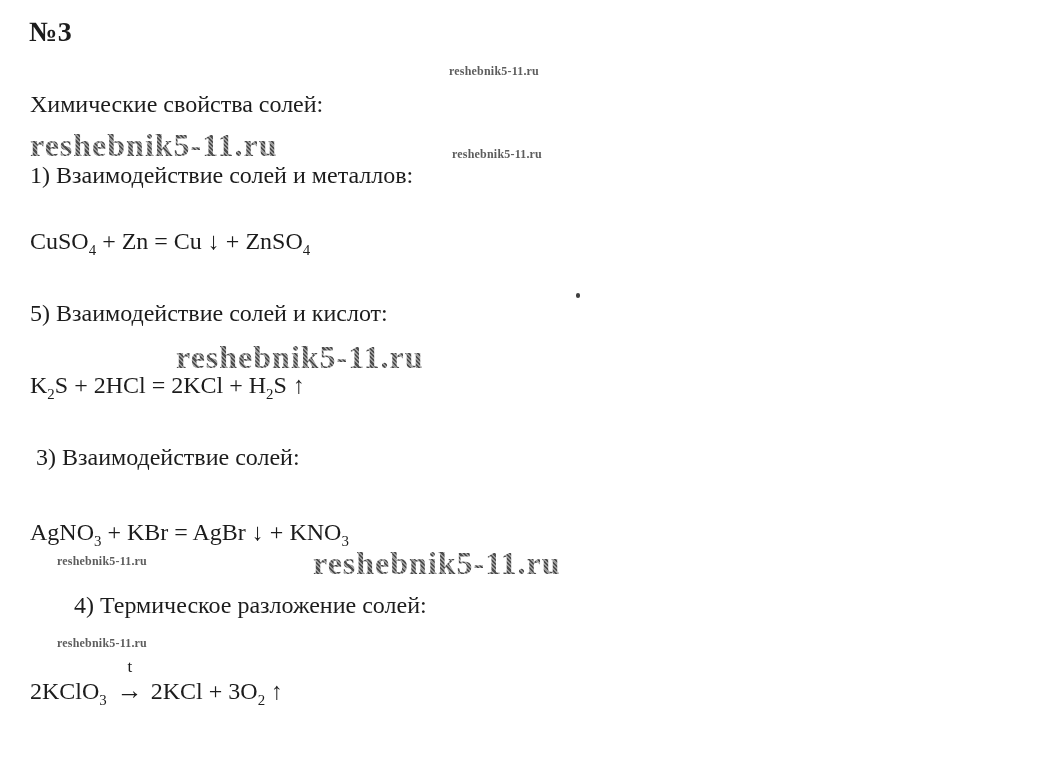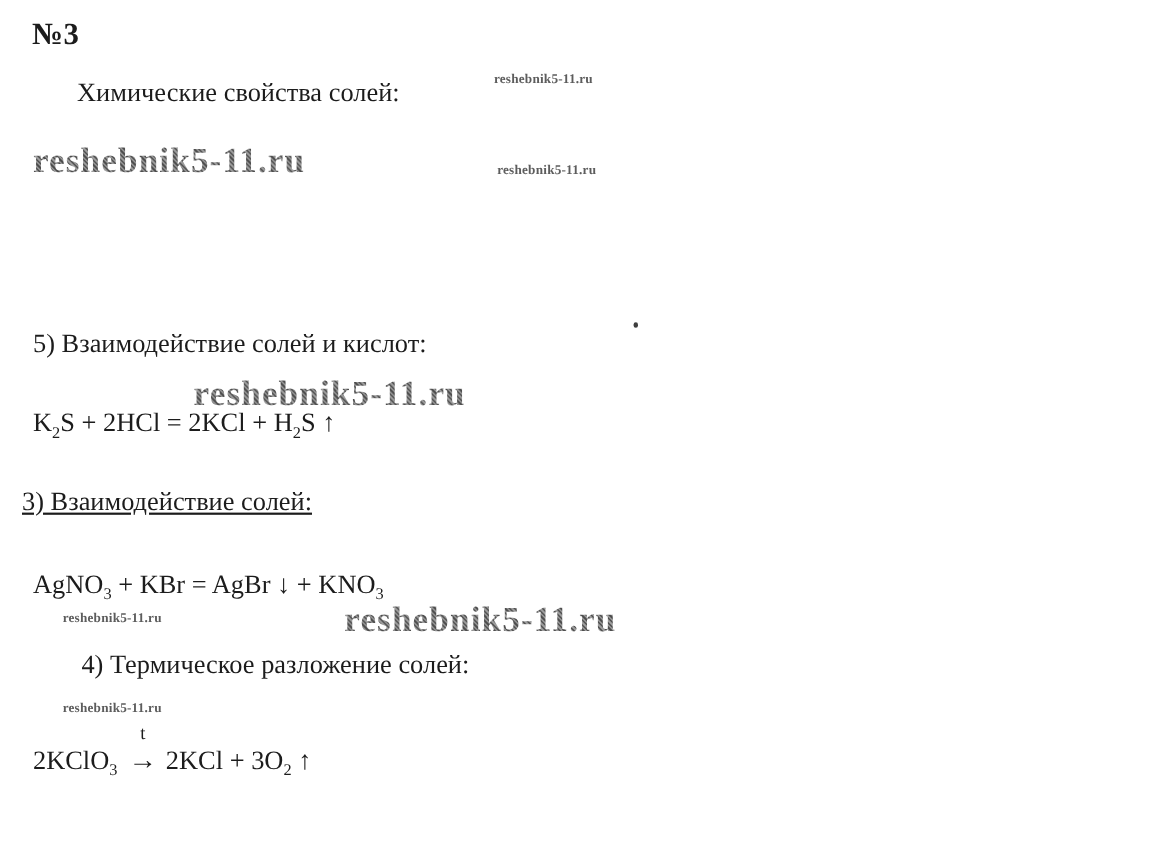--- a/index.html
+++ b/index.html
@@ -21,25 +21,25 @@
     white-space: nowrap;
     line-height: 1.15;
   }
   .problem-number {
     left: 29px; top: 16px;
     font-size: 28px;
     font-weight: 700;
     letter-spacing: 0.5px;
     z-index: 2;
   }
-  .doc-title { left: 30px; top: 72px; font-size: 24px; z-index: 2; margin-left: 40px; }
+  .doc-title { left: 30px; top: 91px; font-size: 24px; z-index: 2; }
   .section-heading { font-size: 24px; z-index: 2; }
   .heading-1 { left: 30px; top: 162px; }
   .heading-2 { left: 30px; top: 300px; }
-  .heading-3 { left: 20px; top: 444px; text-decoration: underline; }
+  .heading-3 { left: 36px; top: 444px; }
   .heading-4 { left: 30px; top: 592px; margin-left: 44px; }
   .equation { font-size: 24px; z-index: 2; }
   .eq-1 { left: 30px; top: 228px; }
   .eq-2 { left: 30px; top: 372px; }
   .eq-3 { left: 30px; top: 519px; }
   .eq-4 { left: 30px; top: 676px; }
   .equation sub {
     font-size: 0.62em;
     line-height: 0;
   }
@@ -104,21 +104,23 @@
   <div class="abs problem-number">№3</div>
 
   <div class="abs wm-small wm-top">reshebnik5-11.ru</div>
 
   <div class="abs doc-title">Химические свойства солей:</div>
 
   <div class="abs wm-large wm-large-1">reshebnik5-11.ru</div>
 
   <div class="abs wm-small wm-mid">reshebnik5-11.ru</div>
 
+  <div class="abs section-heading heading-1">1) Взаимодействие солей и металлов:</div>
 
+  <div class="abs equation eq-1">CuSO<sub>4</sub> + Zn = Cu ↓ + ZnSO<sub>4</sub></div>
 
   <div class="abs stray-mark"></div>
 
   <div class="abs section-heading heading-2">5) Взаимодействие солей и кислот:</div>
 
   <div class="abs wm-large wm-large-2">reshebnik5-11.ru</div>
 
   <div class="abs equation eq-2">K<sub>2</sub>S + 2HCl = 2KCl + H<sub>2</sub>S ↑</div>
 
   <div class="abs section-heading heading-3">3) Взаимодействие солей:</div>

